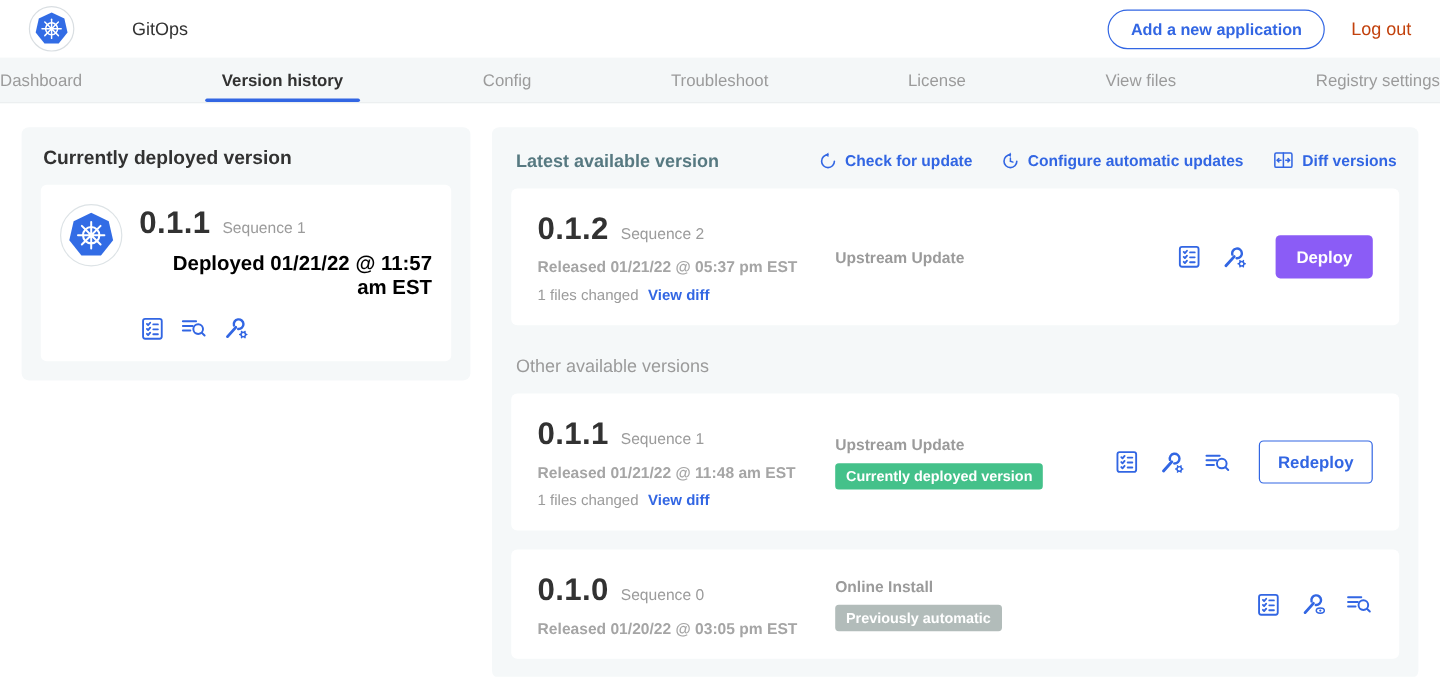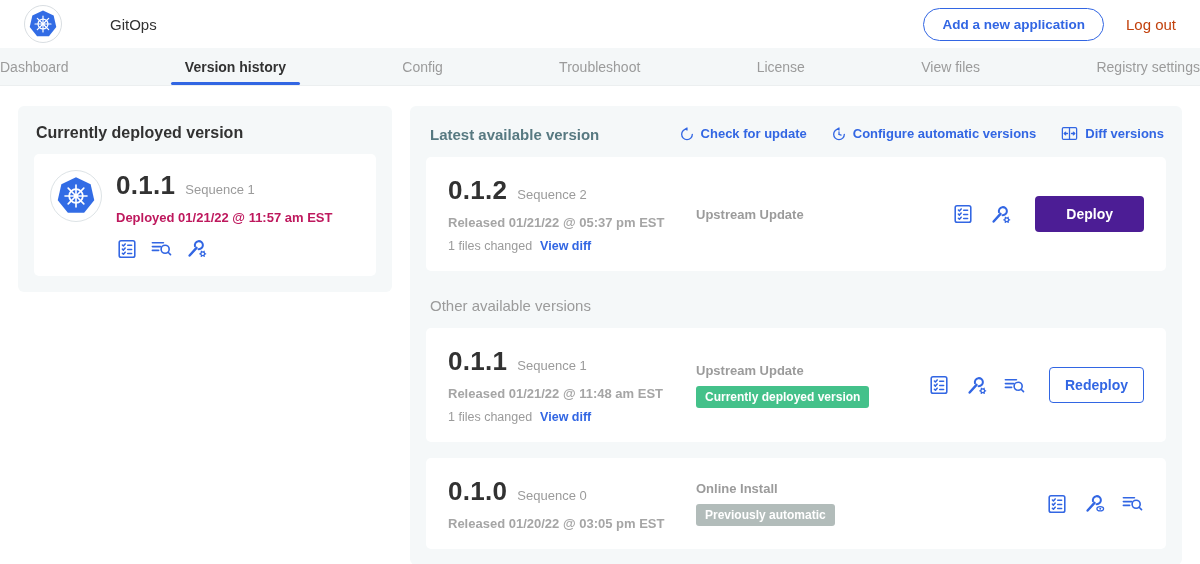--- a/index.html
+++ b/index.html
@@ -41,21 +41,21 @@
   .white-card { background:#fff; border-radius:5px; }
 
   
   .deployed-card { padding:16px; display:flex; align-items:flex-start; }
   .deployed-logo { width:52px; height:52px; border-radius:50%; background:#fff;
     border:1px solid #dde3e6; display:flex; align-items:center; justify-content:center; flex-shrink:0; }
   .deployed-info { margin-left:14px; }
   .ver-row { display:flex; align-items:baseline; }
   .ver-num { font-size:26px; font-weight:bold; color:#323232; letter-spacing:.3px; }
   .ver-seq { font-size:13px; color:#9b9b9b; margin-left:10px; }
-  .muted-line { font-size:13px; font-weight:bold; color:#be185d; margin-top:9px;text-align:right; }
+  .muted-line { font-size:17px; font-weight:bold; color:#000000; margin-top:9px;text-align:right; }
   .icon-row { display:flex; align-items:center; gap:12px; margin-top:12px; }
   .icon-btn { display:inline-flex; cursor:pointer; }
 
   
   .rp-header { display:flex; align-items:flex-end; margin:2px 2px 14px 4px; }
   .rp-title { font-size:15px; font-weight:bold; color:#577981; }
   .rp-actions { margin-left:auto; display:flex; align-items:center; gap:24px; }
   .rp-link { display:flex; align-items:center; gap:6px; color:#3266e3; font-size:13px;
     font-weight:bold; cursor:pointer; }
 
@@ -64,22 +64,22 @@
   
   .version-card { display:flex; align-items:center; padding:18px 22px; margin-top:0; }
   .vc-info { width:248px; flex-shrink:0; }
   .released { font-size:13px; font-weight:bold; color:#a5a5a5; margin-top:9px; }
   .files-row { display:flex; gap:8px; font-size:12.5px; color:#9b9b9b; margin-top:9px; align-items:center; }
   .view-diff { color:#3266e3; font-weight:bold; cursor:pointer; }
   .vc-mid { flex:1; display:flex; flex-direction:column; gap:8px; align-items:flex-start; }
   .source-label { font-size:13px; font-weight:bold; color:#9b9b9b; }
   .badge { font-size:12px; font-weight:bold; color:#fff; padding:4px 9px; border-radius:3px; }
   .vc-right { display:flex; align-items:center; gap:15px; }
-  .deploy-btn { background:#4c1d95; color:#fff; border:none; font-weight:bold; font-size:14px;
-    padding:10px 31px; border-radius:4px; cursor:pointer; margin-left:8px; font-family:inherit; }
+  .deploy-btn { background:#8b5cf6; color:#fff; border:none; font-weight:bold; font-size:14px;
+    padding:10px 17px; border-radius:4px; cursor:pointer; margin-left:8px; font-family:inherit; }
   .redeploy-btn { background:#fff; color:#3266e3; border:1.5px solid #3266e3; font-weight:bold;
     font-size:14px; padding:9px 15px; border-radius:4px; cursor:pointer; margin-left:8px; font-family:inherit; }
   .gap16 { height:16px; }
 </style>
 </head>
 <body>
 
 <svg width="0" height="0" style="position:absolute">
   <defs>
     <g id="k8s-logo">
@@ -238,21 +238,21 @@
         <span class="rp-link">
           <svg width="16" height="16" viewBox="0 0 24 24">
               <use href="#ic-refresh"></use>
             </svg>
           <span>Check for update</span>
         </span>
         <span class="rp-link">
           <svg width="16" height="16" viewBox="0 0 24 24">
               <use href="#ic-schedule"></use>
             </svg>
-          <span>Configure automatic versions</span>
+          <span>Configure automatic updates</span>
         </span>
         <span class="rp-link">
           <svg width="19" height="19" viewBox="0 0 24 24">
               <use href="#ic-diff"></use>
             </svg>
           <span>Diff versions</span>
         </span>
       </div>
     </div>
 

